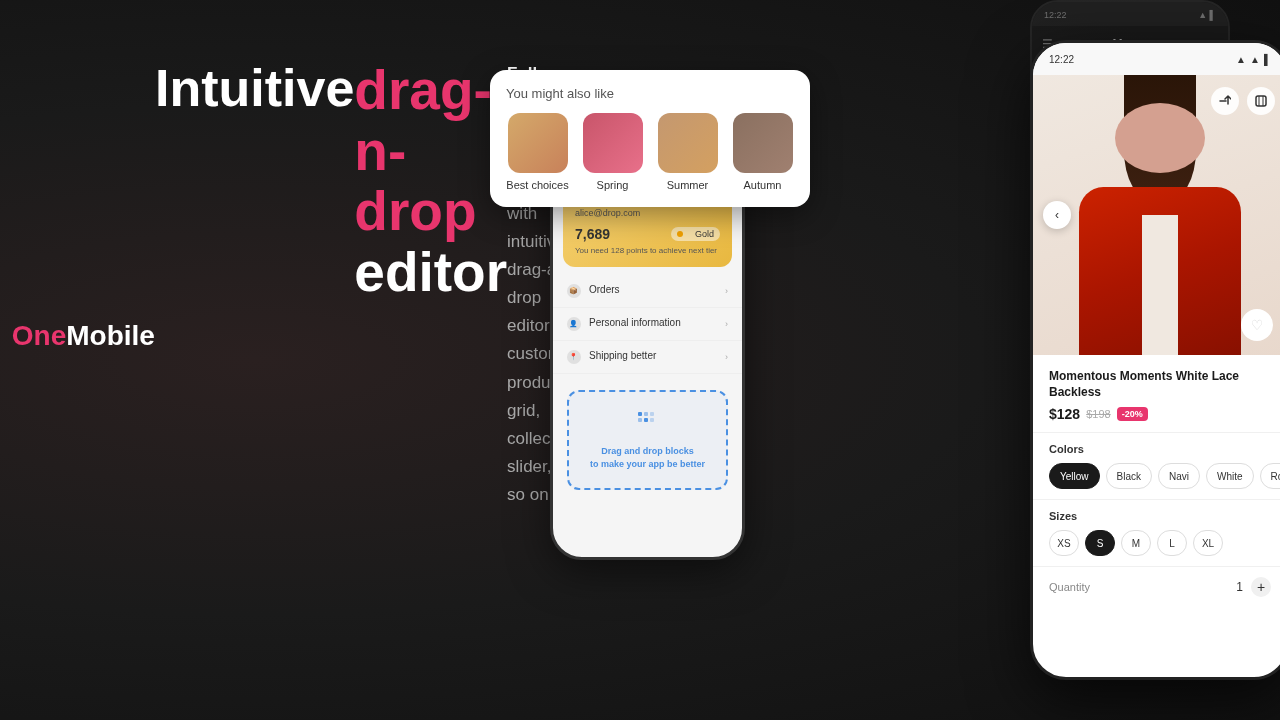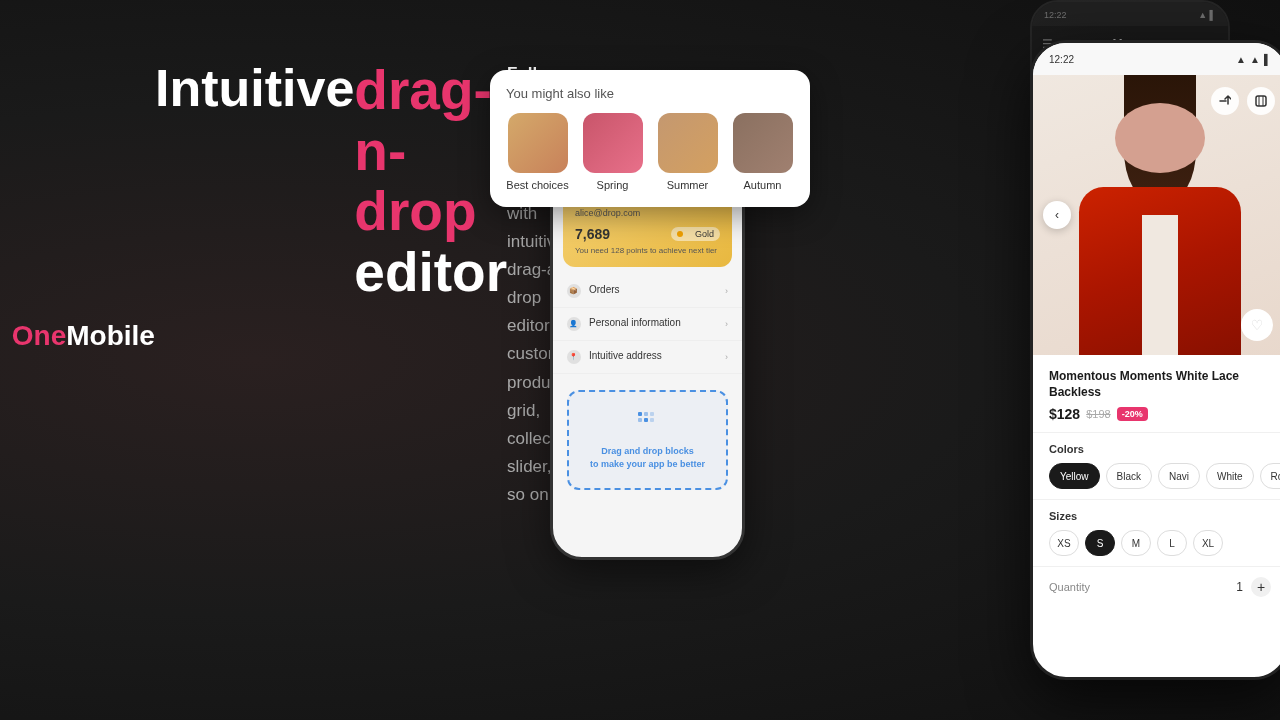--- a/index.html
+++ b/index.html
@@ -755,21 +755,21 @@
       <div class="menu-item">
         <div class="menu-item-left">
           <div class="menu-dot">👤</div>
           <span>Personal information</span>
         </div>
         <span class="menu-chevron">›</span>
       </div>
       <div class="menu-item">
         <div class="menu-item-left">
           <div class="menu-dot">📍</div>
-          <span>Intuitive address</span>
+          <span>Shipping better</span>
         </div>
         <span class="menu-chevron">›</span>
       </div>
 
       <div class="drag-placeholder">
         <div class="drag-icon">
           <svg width="24" height="24" viewBox="0 0 24 24" fill="none">
             <rect x="2" y="2" width="4" height="4" rx="1" fill="#4a90e2"></rect>
             <rect x="8" y="2" width="4" height="4" rx="1" fill="#4a90e2" opacity="0.5"></rect>
             <rect x="2" y="8" width="4" height="4" rx="1" fill="#4a90e2" opacity="0.5"></rect>

